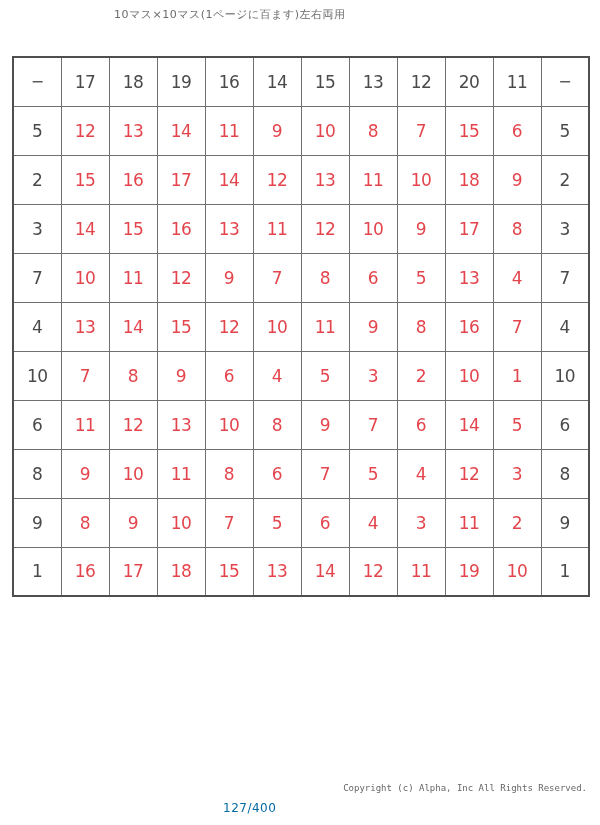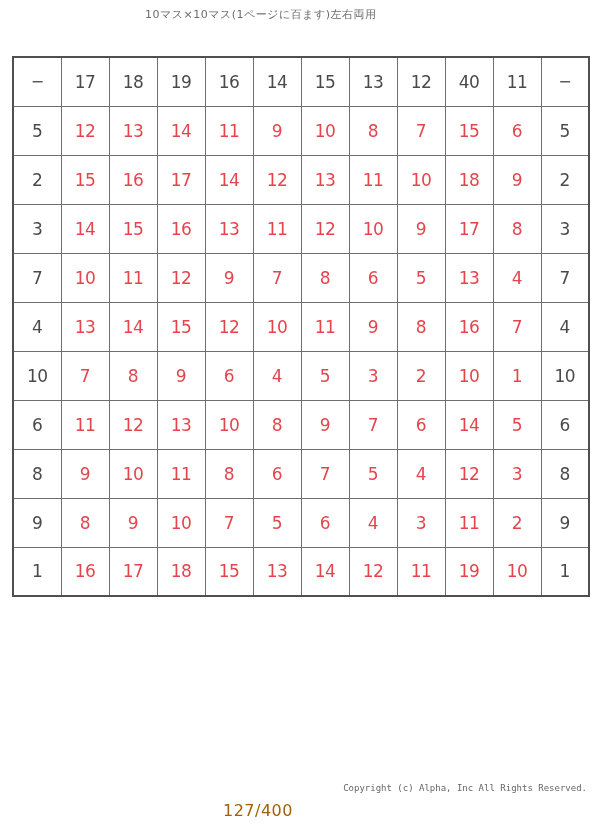--- a/index.html
+++ b/index.html
@@ -3,21 +3,21 @@
 <meta charset="utf-8">
 <style>
   html,body{margin:0;padding:0;}
   body{
     width:600px;height:825px;position:relative;background:#ffffff;
     font-family:"DejaVu Sans","Liberation Sans",sans-serif;
     -webkit-font-smoothing:antialiased;
   }
   .header-note{
     position:absolute;left:114px;top:7px;
-    font-size:11px;color:#6b6b6b;letter-spacing:0.5px;white-space:nowrap;margin-left:31px;
+    font-size:11px;color:#6b6b6b;letter-spacing:0.5px;white-space:nowrap;
   }
   table.grid{
     position:absolute;left:12px;top:56px;
     border-collapse:collapse;table-layout:fixed;
     border:2px solid #4f4f4f;
   }
   table.grid td{
     width:48px;height:49px;min-width:48px;max-width:48px;
     border:1px solid #6f6f6f;
     text-align:center;vertical-align:middle;
@@ -35,21 +35,21 @@
     display:flex;align-items:flex-end;height:22px;
     white-space:nowrap;
     font-family:"DejaVu Serif","Liberation Serif",serif;
     margin-top:33px;
   }
   .time-line .lbl-time{margin-left:3px;}
   .time-line .lbl-min{margin-left:46px;}
   .time-line .lbl-sec{margin-left:48px;}
   .page-number{
     position:absolute;left:223px;top:801px;
-    font-size:16px;color:#a16207;letter-spacing:0.5px;
+    font-size:12px;color:#0369a1;letter-spacing:0.5px;
   }
   .copyright{
     position:absolute;right:13px;top:783px;
     text-align:right;
     font-size:9px;line-height:11.5px;color:#666;
     font-family:"DejaVu Sans Mono","Liberation Mono",monospace;
     white-space:nowrap;
   }
 </style>
 </head>
@@ -62,21 +62,21 @@
       <tr>
         <td class="corner">−</td>
         <td class="">17</td>
         <td class="">18</td>
         <td class="">19</td>
         <td class="">16</td>
         <td class="">14</td>
         <td class="">15</td>
         <td class="">13</td>
         <td class="">12</td>
-        <td class="">40</td>
+        <td class="">20</td>
         <td class="">11</td>
         <td class="corner">−</td>
       </tr>
       <tr>
         <td class="">5</td>
         <td class="answer">12</td>
         <td class="answer">13</td>
         <td class="answer">14</td>
         <td class="answer">11</td>
         <td class="answer">9</td>

